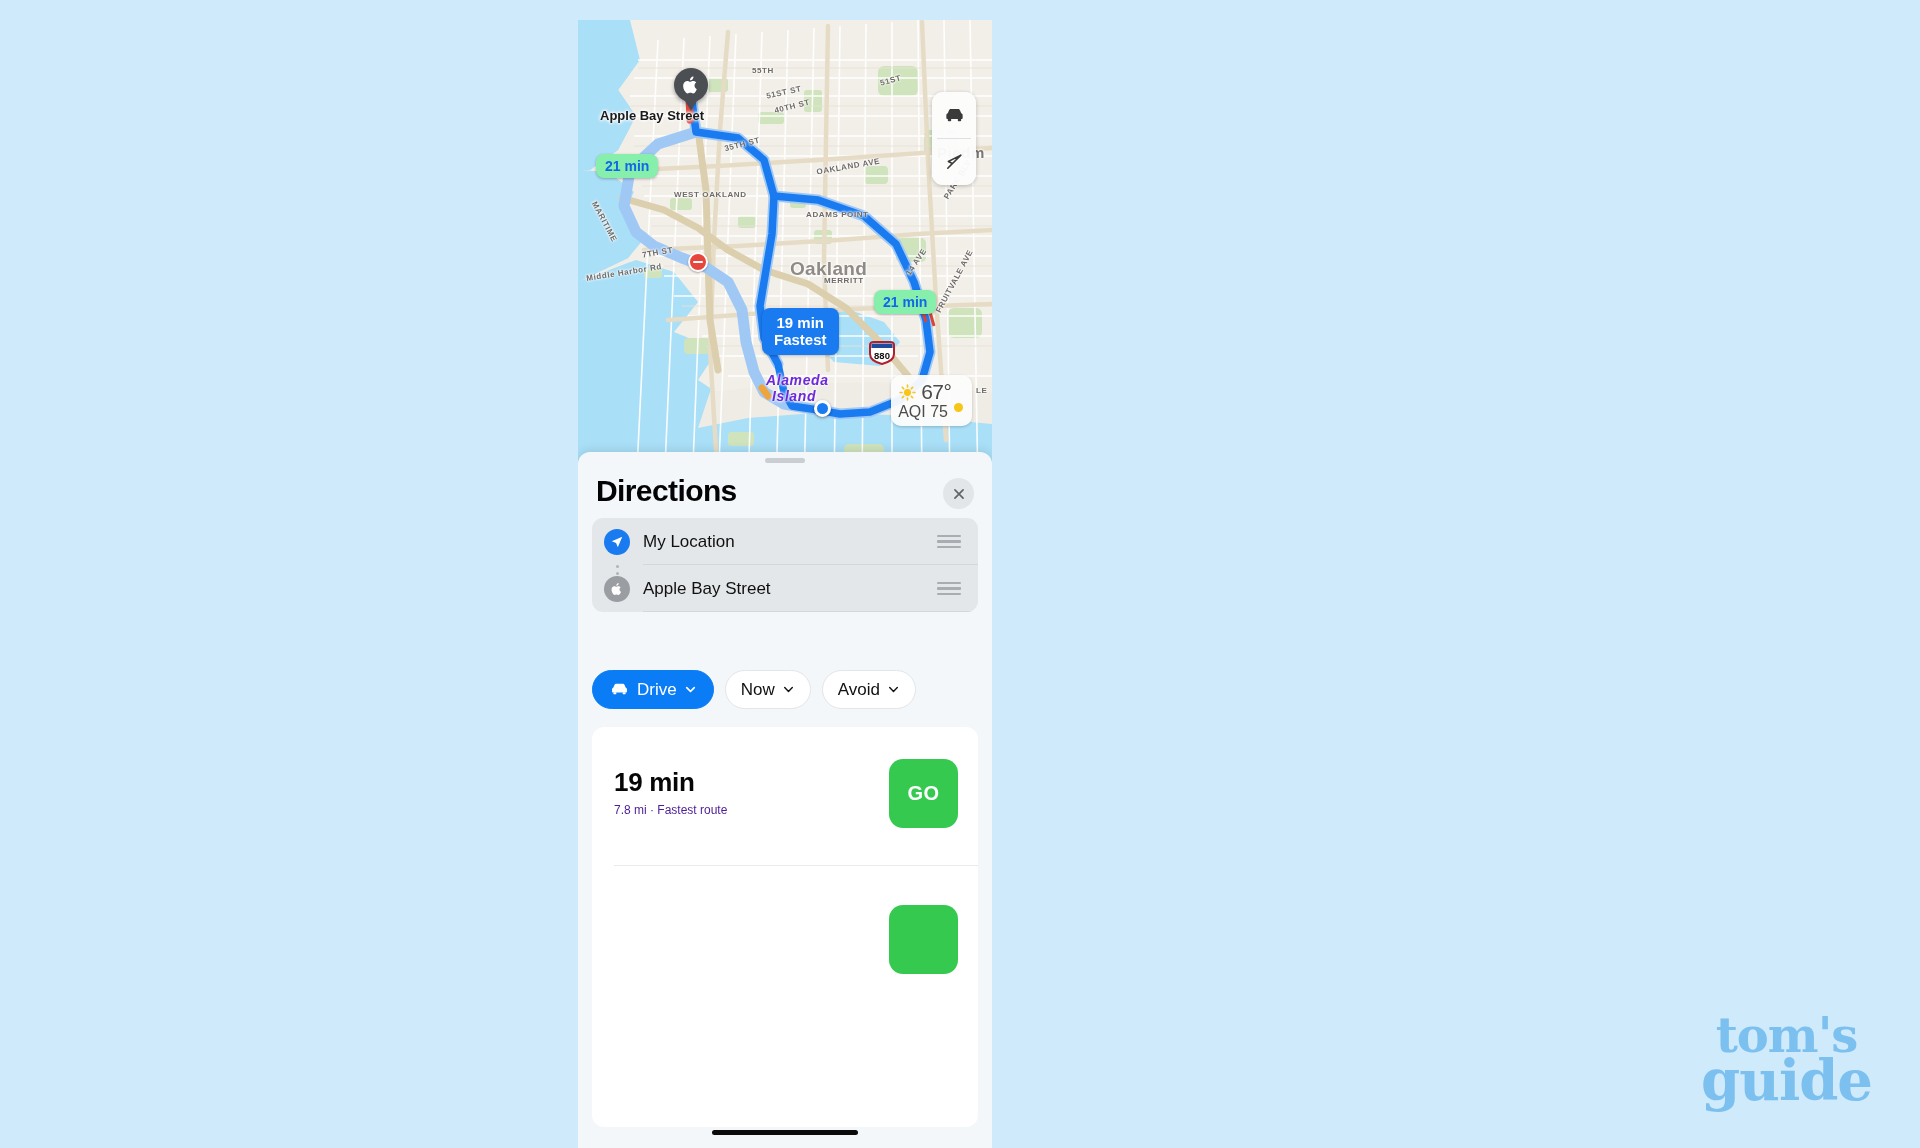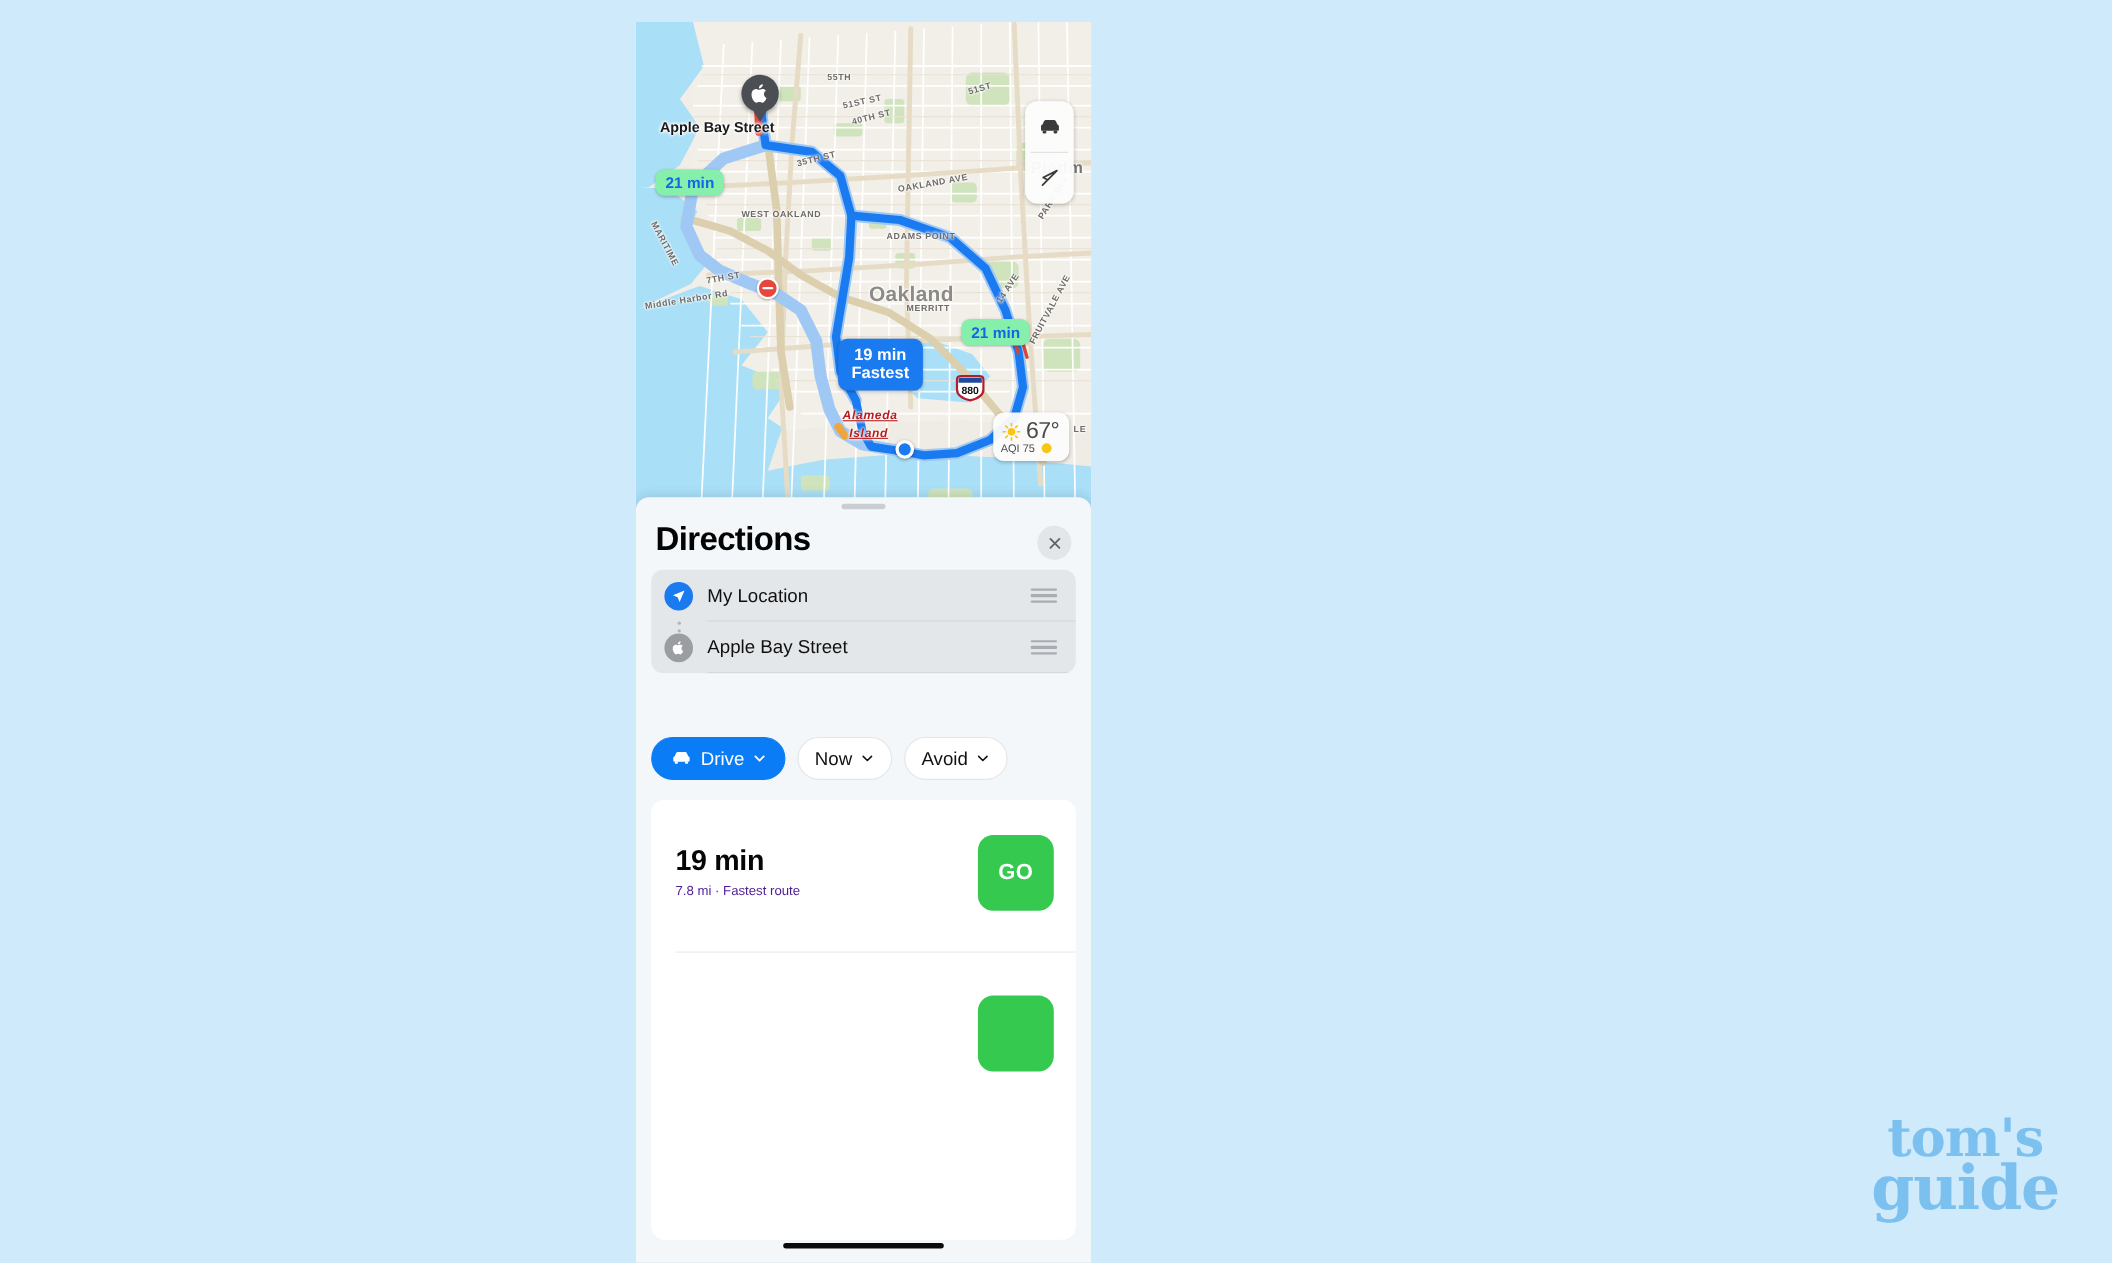--- a/index.html
+++ b/index.html
@@ -49,21 +49,21 @@
     background: #f2efe9;
   }
   #map-canvas { position:absolute; inset:0; }
 
   .mlabel {
     position:absolute; color:#6e6a66; font-size:8px; font-weight:bold;
     letter-spacing:.6px; white-space:nowrap; text-shadow:0 0 3px #fff,0 0 3px #fff,0 0 2px #fff;
   }
   .mlabel.big { font-size:19px; color:#8e8a85; font-weight:bold; letter-spacing:.3px; }
   .mlabel.mid { font-size:15px; color:#7a7672;padding-left:41px; }
-  .mlabel.place-italic { font-style: italic; font-size:11px; color:#b91c1c; font-weight:bold;text-decoration:underline; }
+  .mlabel.place-italic { font-style: italic; font-size:14px; color:#6d28d9; font-weight:bold; }
 
   
   .callout {
     position:absolute; border-radius:8px; padding:4px 9px;
     font-weight:bold; white-space:nowrap;
     box-shadow:0 1px 3px rgba(0,0,0,.28);
   }
   .callout.white { background:#86efac; color:#1267e8; font-size:14px; }
   .callout.blue  { background:#1a7af0; color:#fff; font-size:15px; text-align:center; line-height:1.15; padding:6px 12px; }
 
@@ -106,21 +106,21 @@
   #map-controls .sep { height:1px; background:#e0e0e0; margin:0 5px; }
 
   
   #weather {
     position:absolute; right:20px; top:355px;
     background:rgba(252,252,252,.95); border-radius:10px; padding:5px 9px 5px 7px;
     box-shadow:0 1px 3px rgba(0,0,0,.2);
   }
   #weather .top { display:flex; align-items:center; gap:4px; }
   #weather .temp { font-size:21px; color:#4b4b4b; font-weight:500; letter-spacing:-.5px; }
-  #weather .aqi { display:flex;align-items:flex-start;gap:6px;font-size:10px;color:#4b4b4b; margin-top:-1px;}
+  #weather .aqi { display:flex;align-items:flex-start;gap:6px;font-size:16px;color:#4b4b4b; margin-top:-1px;}
   #weather .aqi .dot{width:9px;height:9px;border-radius:50%;background:#f5c518;display:block;}
 
   
   #sheet {
     position:absolute; left:0; top:432px; width:414px; height:696px;
     background:#f3f7fa; border-radius:12px 12px 0 0;
     box-shadow:0 -2px 10px rgba(0,0,0,.10);
     z-index:20;
   }
   #grabber{ position:absolute; left:50%; transform:translateX(-50%); top:6px; width:40px;height:5px;border-radius:3px;background:#c9ced2;}

